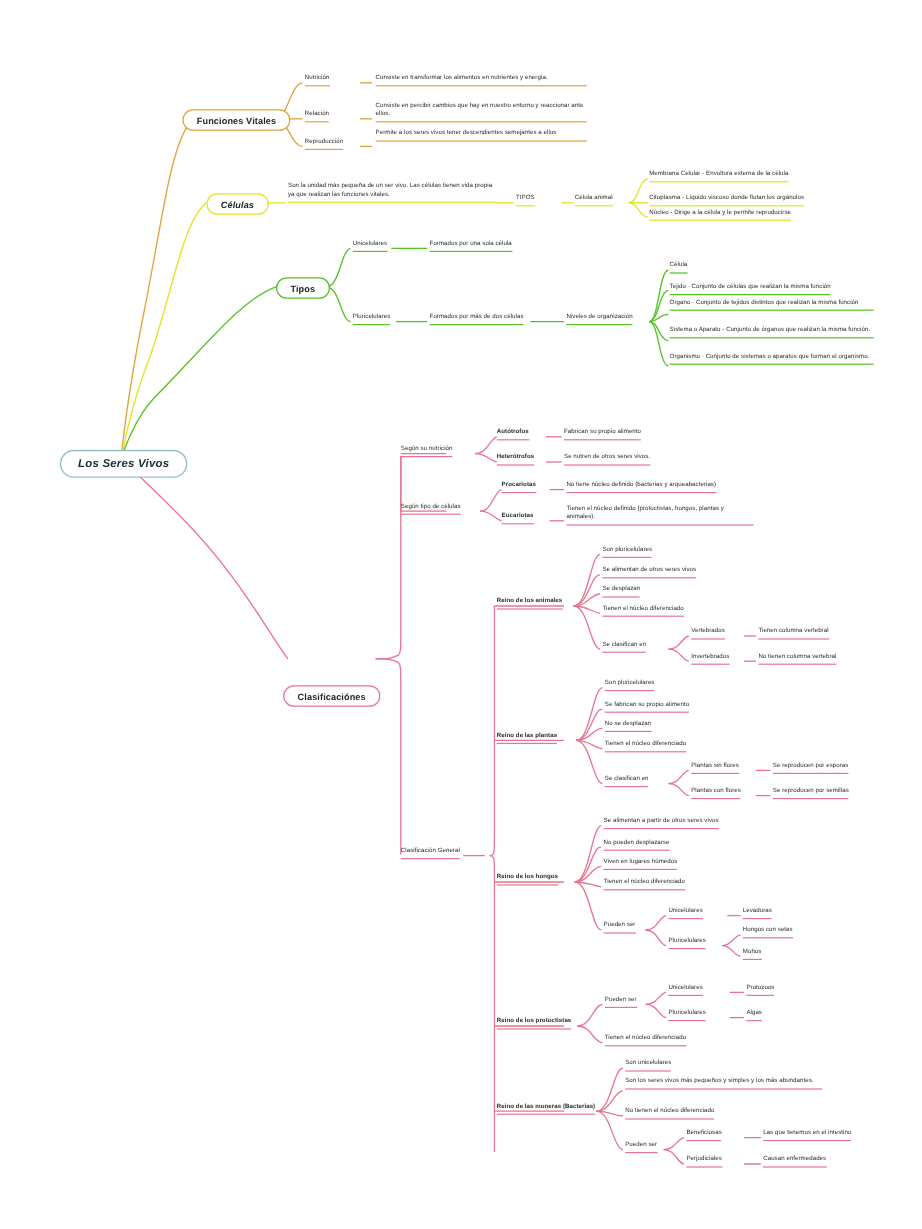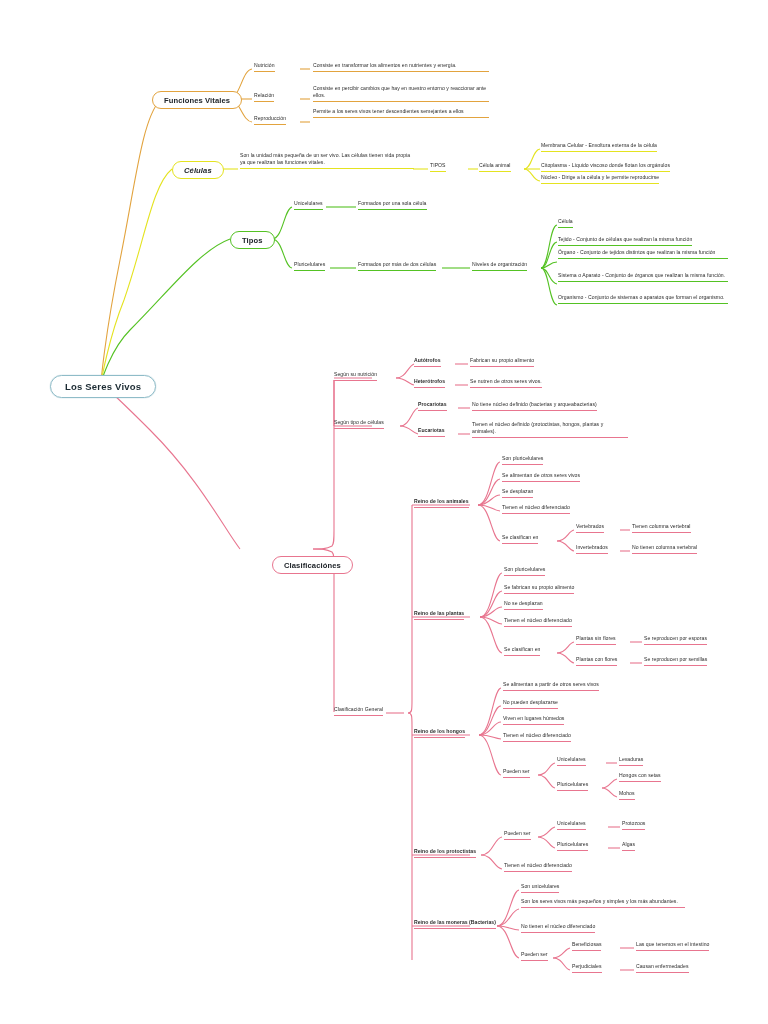--- a/index.html
+++ b/index.html
@@ -178,21 +178,21 @@
       <path d="M497 926 C 509 926, 511 910, 519 909" stroke="#e8758f"></path>
       <path d="M497 926 C 509 926, 511 930, 519 930" stroke="#e8758f"></path>
       <path d="M497 926 C 509 926, 511 957, 519 958" stroke="#e8758f"></path>
       <path d="M553 958 C 563 958, 564 949, 570 948" stroke="#e8758f"></path>
       <path d="M553 958 C 563 958, 564 969, 570 970" stroke="#e8758f"></path>
       <path d="M620 948 L 634 948" stroke="#e8758f"></path>
       <path d="M620 970 L 634 970" stroke="#e8758f"></path>
     </g>
   </svg>
 
-  <div class="root-node" style="left:50px; top:375px;">
+  <div class="root-node" style="left:50px; top:375px;font-style:italic;">
     <span>Los Seres Vivos</span>
   </div>
 
   <div class="pill orange" style="left:152px; top:91px;">
     <span>Funciones Vitales</span>
   </div>
   <div class="leaf orange" style="left:254px; top:62px;">
     <span>Nutrición</span>
   </div>
   <div class="leaf orange" style="left:313px; top:62px; width:176px;">
@@ -260,21 +260,21 @@
   <div class="leaf green wrap" style="left:558px; top:249px; width:170px;">
     <span>Órgano - Conjunto de tejidos distintos que realizan la misma función</span>
   </div>
   <div class="leaf green wrap" style="left:558px; top:272px; width:170px;">
     <span>Sistema o Aparato - Conjunto de órganos que realizan la misma función.</span>
   </div>
   <div class="leaf green wrap" style="left:558px; top:294px; width:170px;">
     <span>Organismo - Conjunto de sistemas o aparatos que forman el organismo.</span>
   </div>
 
-  <div class="pill pink" style="left:236px; top:556px;margin-left:36px;">
+  <div class="pill pink" style="left:236px; top:571px;">
     <span>Clasificaciónes</span>
   </div>
 
   <div class="leaf pink" style="left:334px; top:371px;">
     <span>Según su nutrición</span>
   </div>
   <div class="leaf pink bold" style="left:414px; top:357px;">
     <span>Autótrofos</span>
   </div>
   <div class="leaf pink" style="left:470px; top:357px;">

